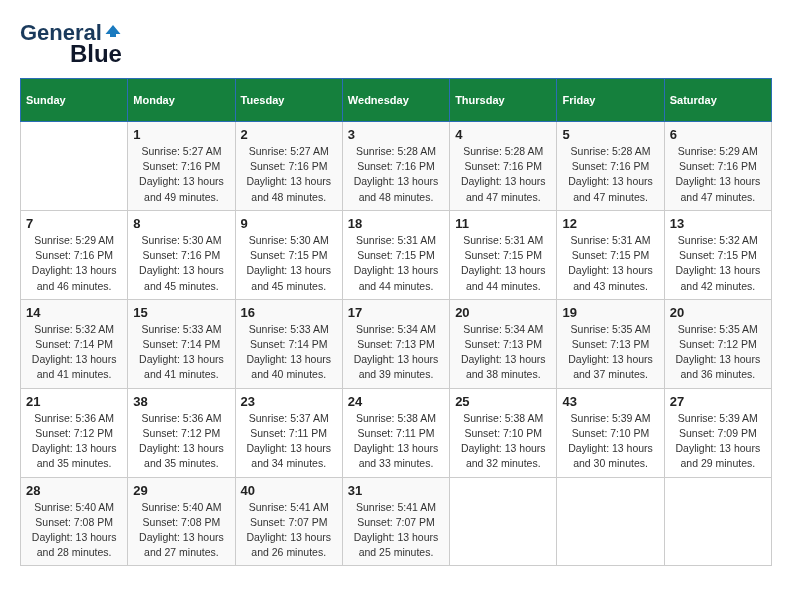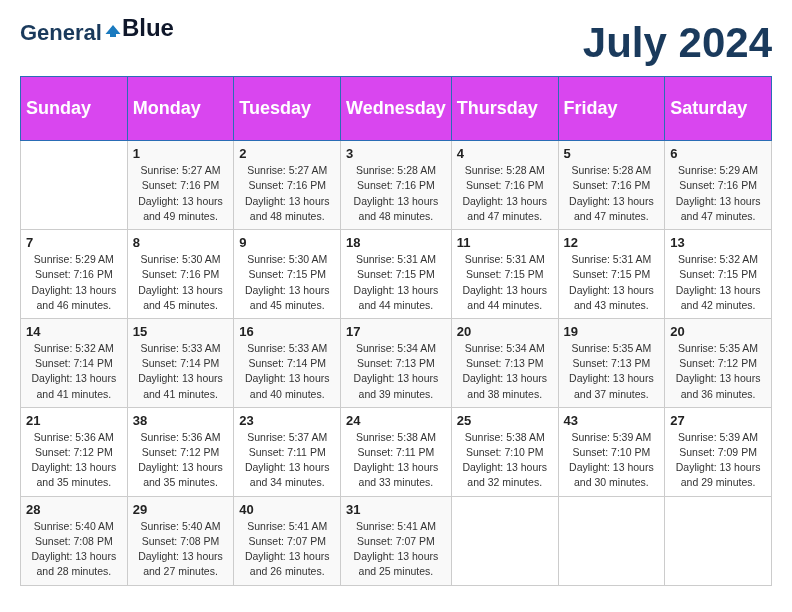--- a/index.html
+++ b/index.html
@@ -11,22 +11,22 @@
       padding: 20px;
     }
     .header {
       display: flex;
       justify-content: space-between;
       align-items: flex-start;
       margin-bottom: 10px;
     }
     .logo {
       display: flex;
-      flex-direction: row;
-      align-items: flex-start;
+      flex-direction: column;
+      align-items: flex-end;
     }
     .logo-text {
       display: flex;
       align-items: center;
       font-size: 22px;
       font-weight: bold;
       color: #1a3a5c;
     }
     .logo-general { color: #1a3a5c; }
     .logo-icon {
@@ -48,25 +48,25 @@
       font-size: 16px;
       color: #444;
       margin-top: 2px;
     }
     table {
       width: 100%;
       border-collapse: collapse;
       font-size: 11px;
     }
     thead tr th {
-      background-color: #d946ef;
+      background-color: #15803d;
       color: #fff;
-      padding: 21px 5px;
+      padding: 15px 5px;
       text-align: left;
-      font-size: 18px;
+      font-size: 11px;
       font-weight: bold;
       border: 1px solid #2a6db5;
     }
     tbody tr td {
       border: 1px solid #ccc;
       vertical-align: top;
       padding: 5px 5px;
       width: 107px;
       min-height: 80px;
     }
@@ -94,21 +94,20 @@
   <div class="logo">
     <div class="logo-text">
       <span class="logo-general">General</span>
       <svg class="logo-icon" viewBox="0 0 24 20" fill="none">
         <path d="M12 2 L22 14 L16 14 L16 18 L8 18 L8 14 L2 14 Z" fill="#1a7abf"></path>
       </svg>
     </div>
     <div style="font-size:24px;font-weight:bold;color:#0f172a;margin-top:-6px;">Blue</div>
   </div>
   <div class="title-block">
-    <div class="month-title">July 2024</div>
   </div>
 </div>
 
 <table>
   <thead>
     <tr>
     <th>Sunday</th>
         <th>Monday</th>
         <th>Tuesday</th>
         <th>Wednesday</th>

